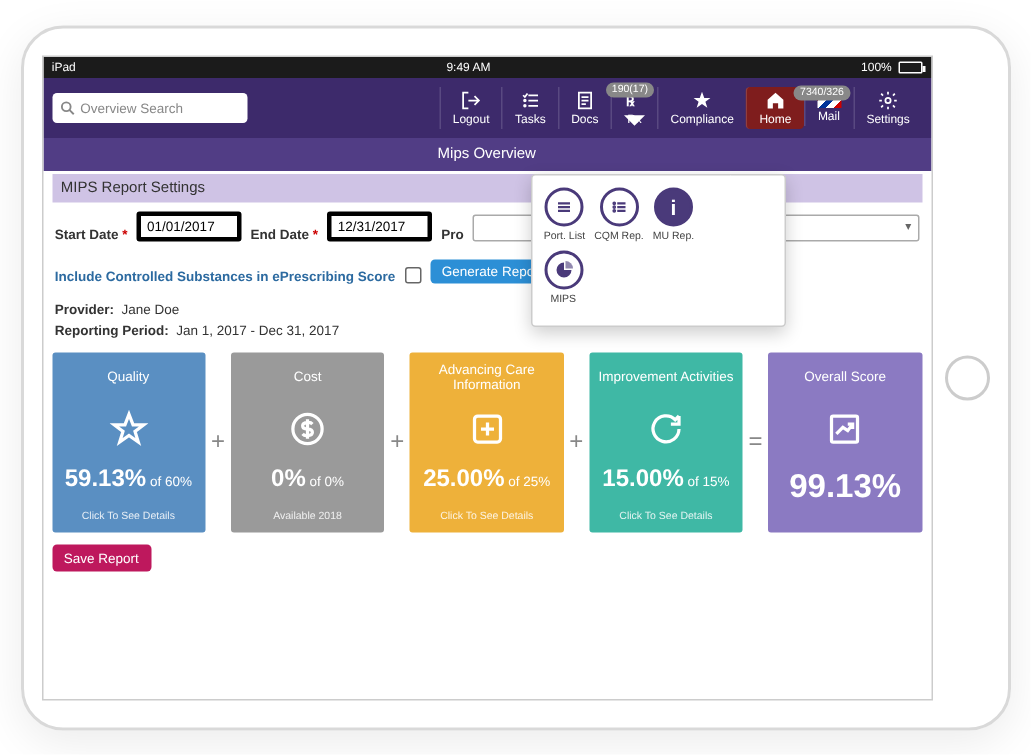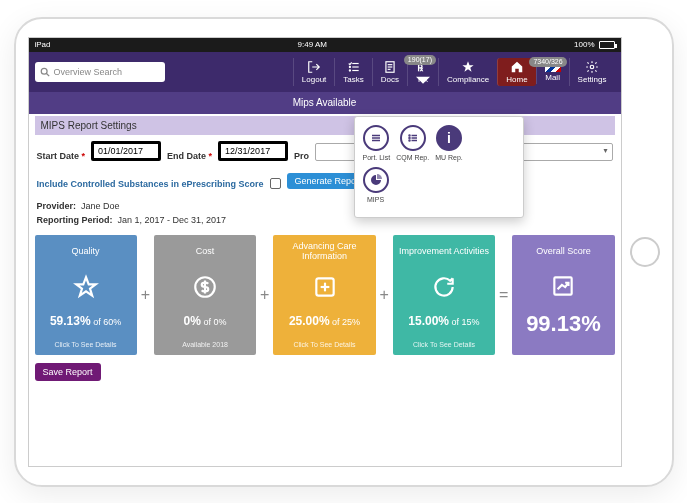--- a/index.html
+++ b/index.html
@@ -38,26 +38,26 @@
   .dd{border:1px solid #aaa;height:18px;flex:1;border-radius:2px;background:#fff;position:relative}
   .dd::after{content:"▾";position:absolute;right:4px;top:2px;color:#666;font-size:8px}
   .chk{width:11px;height:11px;border:1px solid #666;border-radius:2px}
   .btn{background:#2c8fd6;color:#fff;border:none;border-radius:3px;padding:3px 8px;font-size:9px}
   .meta{padding:4px 2px;font-size:9px;color:#333;line-height:14px}
   .cards{display:flex;align-items:center;gap:4px;margin-top:4px}
   .plus{font-size:16px;color:#888}
   .card{flex:1;color:#fff;border-radius:2px;text-align:center;padding:6px 4px;height:120px;display:flex;flex-direction:column;align-items:center;justify-content:space-between}
   .card .t{font-size:9px;min-height:20px;display:flex;align-items:center;justify-content:center}
   .card .big{font-size:9px}
-  .card .big b{font-size:12px;font-weight:bold}
+  .card .big b{font-size:16px;font-weight:bold}
   .card .sub{font-size:7px;opacity:.85}
   .card svg{width:26px;height:26px}
   .overall{height:120px}
   .overall .score{font-size:22px;font-weight:bold}
-  .savebtn{background:#701a75;color:#fff;border:none;border-radius:3px;padding:4px 8px;font-size:9px;margin-top:8px}
+  .savebtn{background:#be185d;color:#fff;border:none;border-radius:3px;padding:4px 8px;font-size:9px;margin-top:8px}
 </style>
 </head>
 <body>
 
 <div class="ipad">
   <div class="screen">
 
     <div class="statusbar">
       <span>iPad</span>
       <span class="center">9:49 AM</span>
@@ -133,21 +133,21 @@
           <svg viewBox="0 0 24 24" fill="none" stroke="#fff" stroke-width="2">
               <circle cx="12" cy="12" r="3"></circle>
               <path d="M12 2v3M12 19v3M4.2 4.2l2.1 2.1M17.7 17.7l2.1 2.1M2 12h3M19 12h3M4.2 19.8l2.1-2.1M17.7 6.3l2.1-2.1"></path>
             </svg>
           <span>Settings</span>
         </div>
       </div>
     </div>
 
     <div class="subbar">
-      <span>Mips Available</span>
+      <span>Mips Overview</span>
     </div>
 
     <div class="fly">
       <div class="flyrow">
         <div class="flyitem">
           <div class="flyicon">
               <svg width="12" height="12" viewBox="0 0 24 24" stroke="#4a3a7a" stroke-width="3">
                 <line x1="4" y1="7" x2="20" y2="7"></line>
                 <line x1="4" y1="12" x2="20" y2="12"></line>
                 <line x1="4" y1="17" x2="20" y2="17"></line>

